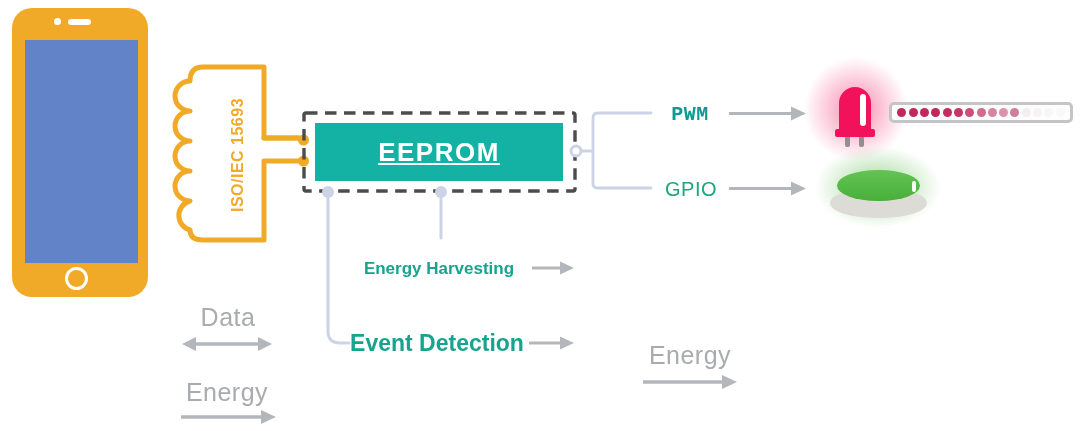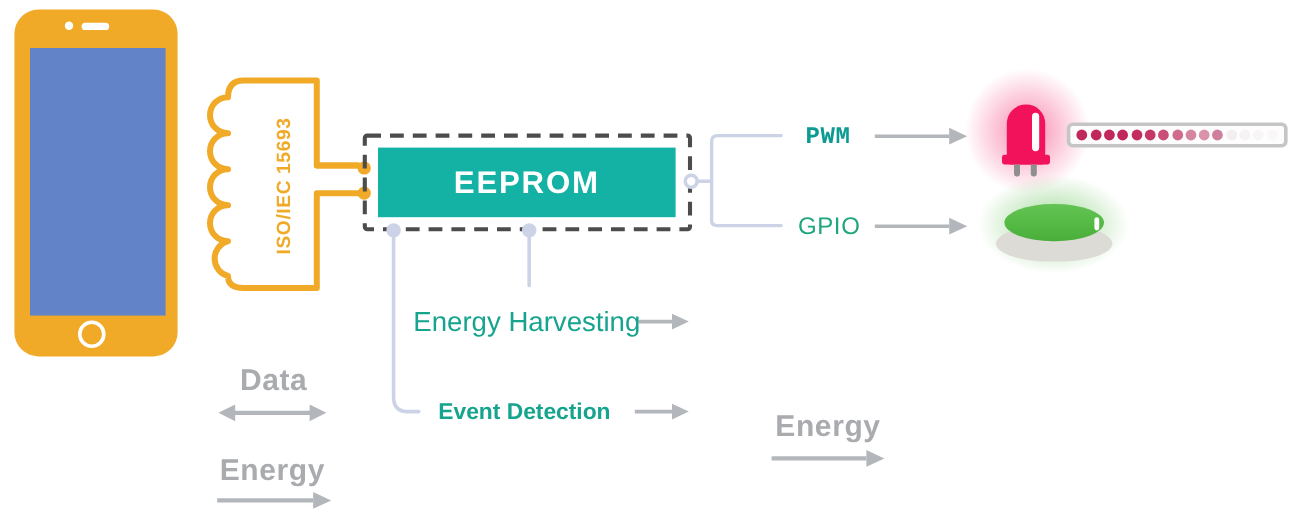--- a/index.html
+++ b/index.html
@@ -15,26 +15,26 @@
   .phone-screen{left:25px;top:40px;width:113px;height:223px;background:var(--phone-screen-blue);}
   .phone-camera{left:54px;top:18px;width:7px;height:7px;border-radius:50%;background:#fff;}
   .phone-speaker{left:68px;top:19px;width:23px;height:6px;border-radius:3px;background:#fff;}
   .phone-home{left:65px;top:267px;width:23px;height:23px;border-radius:50%;border:3px solid #fff;background:transparent;box-sizing:border-box;}
 
   
   .lbl{display:flex;align-items:center;justify-content:center;white-space:nowrap;}
   .iso-label{left:163px;top:144px;width:150px;height:22px;transform:rotate(-90deg);
     color:var(--phone-yellow);font-size:16px;font-weight:700;letter-spacing:.5px;}
   .eeprom-box{left:315px;top:123px;width:248px;height:58px;background:var(--chip-teal);
-    color:#fff;font-size:26px;font-weight:700;letter-spacing:1.5px;}
+    color:#fff;font-size:26px;font-weight:700;letter-spacing:1.5px;text-decoration:underline;}
   .pwm-label{left:655px;top:101px;width:70px;height:26px;color:var(--pwm-teal);font-size:20px;font-weight:700;letter-spacing:.5px;font-family:Liberation Mono, monospace;}
   .gpio-label{left:656px;top:176px;width:70px;height:26px;color:var(--gpio-green);font-size:20px;font-weight:400;letter-spacing:.5px;}
-  .eh-label{left:344px;top:257px;width:190px;height:23px;color:var(--feature-teal);font-size:23px;font-weight:400;}
-  .ed-label{left:342px;top:332px;width:190px;height:23px;color:var(--feature-teal);font-size:19px;font-weight:700;}
-  .gray-lbl{color:var(--muted-text-gray);font-size:25px;font-weight:700;letter-spacing:.5px;}
+  .eh-label{left:344px;top:257px;width:190px;height:23px;color:var(--feature-teal);font-size:17px;font-weight:700;}
+  .ed-label{left:342px;top:332px;width:190px;height:23px;color:var(--feature-teal);font-size:23px;font-weight:700;}
+  .gray-lbl{color:var(--muted-text-gray);font-size:25px;font-weight:400;letter-spacing:.5px;}
   .data-label{left:178px;top:303px;width:100px;height:28px;}
   .energy-left-label{left:167px;top:378px;width:120px;height:28px;}
   .energy-right-label{left:630px;top:341px;width:120px;height:28px;}
 
   
   .led-glow{left:804px;top:57px;width:104px;height:104px;border-radius:50%;
     background:radial-gradient(closest-side,rgba(242,18,92,.5),rgba(242,18,92,.22) 55%,rgba(242,18,92,0) 100%);}
   .led-bulb{left:839px;top:87px;width:32px;height:50px;background:var(--led-pink);border-radius:16px 16px 3px 3px;}
   .led-flange{left:835px;top:129px;width:40px;height:8px;background:var(--led-pink);border-radius:2px;}
   .led-stripe{left:860px;top:94px;width:6px;height:32px;background:#fff;border-radius:3px;}

